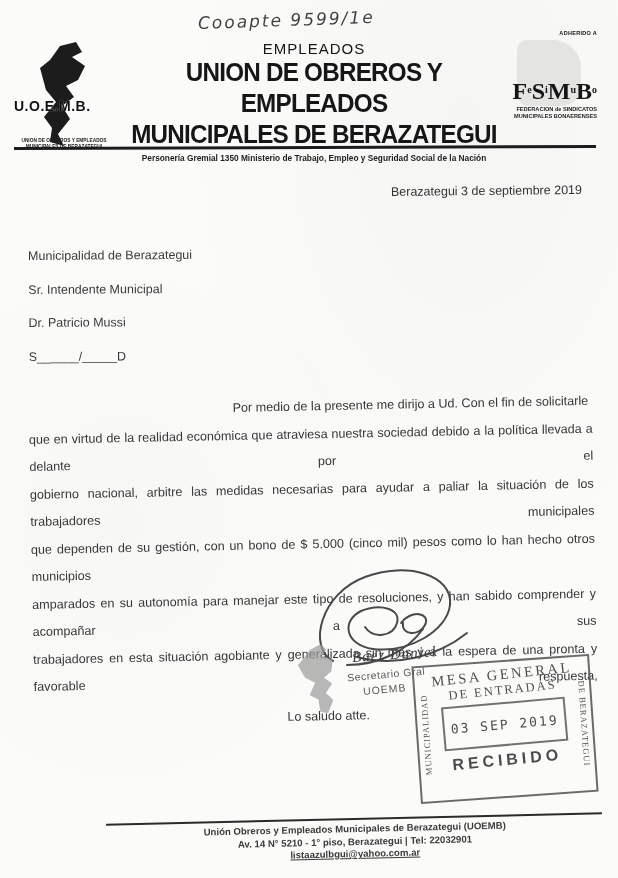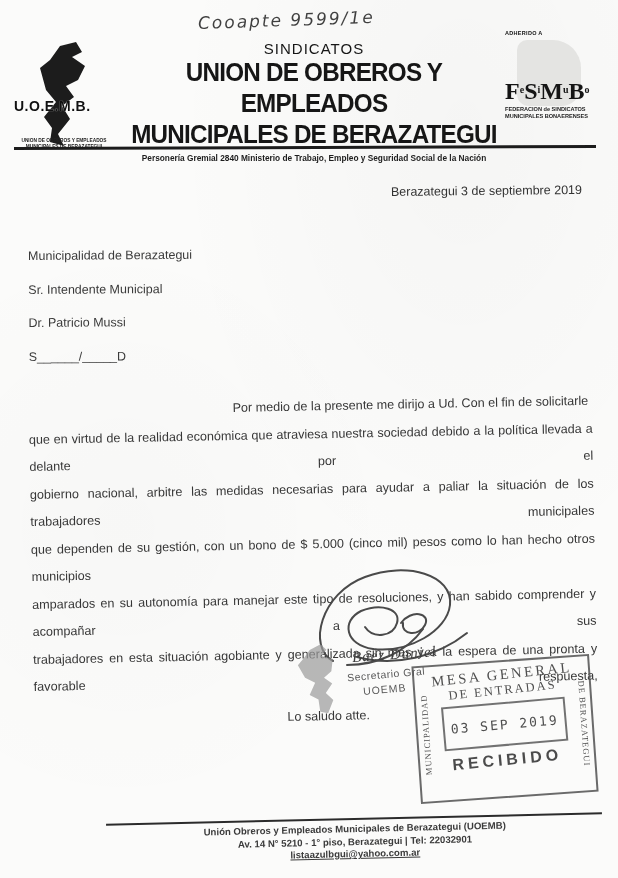--- a/index.html
+++ b/index.html
@@ -35,21 +35,21 @@
     font-size:4.8px; font-weight:bold; color:#222; line-height:6px;
   }
   .header-center { left:118px; top:40px; width:392px; text-align:center; color:#161616; }
   .sindicato { font-size:15px; letter-spacing:1px; font-weight:500; }
   .main-title {
     font-weight:bold; font-size:25px; letter-spacing:-0.8px; line-height:31px;
     transform:scaleX(.97); transform-origin:center;
   }
   .subtitle { font-size:8.3px; font-weight:bold; margin-top:3px; color:#1d1d1d; }
 
-  .logo-right { left:505px; top:30px; width:92px; text-align:left; }
+  .logo-right { left:505px; top:30px; width:92px; text-align:right; }
   .adherido { font-size:5.5px; font-weight:bold; letter-spacing:.3px; color:#111; }
   .fesimubo-blob {
     position:absolute; left:12px; top:10px; width:64px; height:66px;
     background:#e4e4e2; border-radius:10px 28px 20px 12px;
   }
   .fesimubo { position:relative; margin-top:42px; font-family:"Liberation Serif", serif; color:#151515; white-space:nowrap; }
   .fesimubo .big { font-size:24px; font-weight:bold; }
   .fesimubo .small { font-size:10px; font-weight:bold; vertical-align:6px; }
   .logo-right-caption { position:relative; font-size:5.6px; font-weight:bold; line-height:7px; color:#222; margin-top:1px; }
 
@@ -111,24 +111,24 @@
       <polygon points="30,4 46,0 52,10 42,15 55,24 48,38 36,44 44,55 32,64 40,77 28,92 34,104 20,100 22,86 14,75 26,60 16,48 10,26 20,18" fill="#1c1c1c"></polygon>
     </svg>
     <div class="uoemb-acronym">U.O.E.M.B.</div>
     <div class="logo-left-caption">
       <div>UNION DE OBREROS Y EMPLEADOS</div>
       <div>MUNICIPALES DE BERAZATEGUI</div>
     </div>
   </div>
 
   <div class="abs header-center">
-    <div class="sindicato">SINDICATOS</div>
+    <div class="sindicato">EMPLEADOS</div>
     <div class="main-title">UNION DE OBREROS Y EMPLEADOS</div>
     <div class="main-title">MUNICIPALES DE BERAZATEGUI</div>
-    <div class="subtitle">Personería Gremial 2840 Ministerio de Trabajo, Empleo y Seguridad Social de la Nación</div>
+    <div class="subtitle">Personería Gremial 1350 Ministerio de Trabajo, Empleo y Seguridad Social de la Nación</div>
   </div>
 
   <div class="abs logo-right">
     <div class="adherido">ADHERIDO A</div>
     <div class="fesimubo-blob"></div>
     <div class="fesimubo"><span class="big">F</span><span class="small">e</span><span class="big">S</span><span class="small">i</span><span class="big">M</span><span class="small">u</span><span class="big">B</span><span class="small">o</span></div>
     <div class="logo-right-caption">
       <div>FEDERACION de SINDICATOS</div>
       <div>MUNICIPALES BONAERENSES</div>
     </div>

